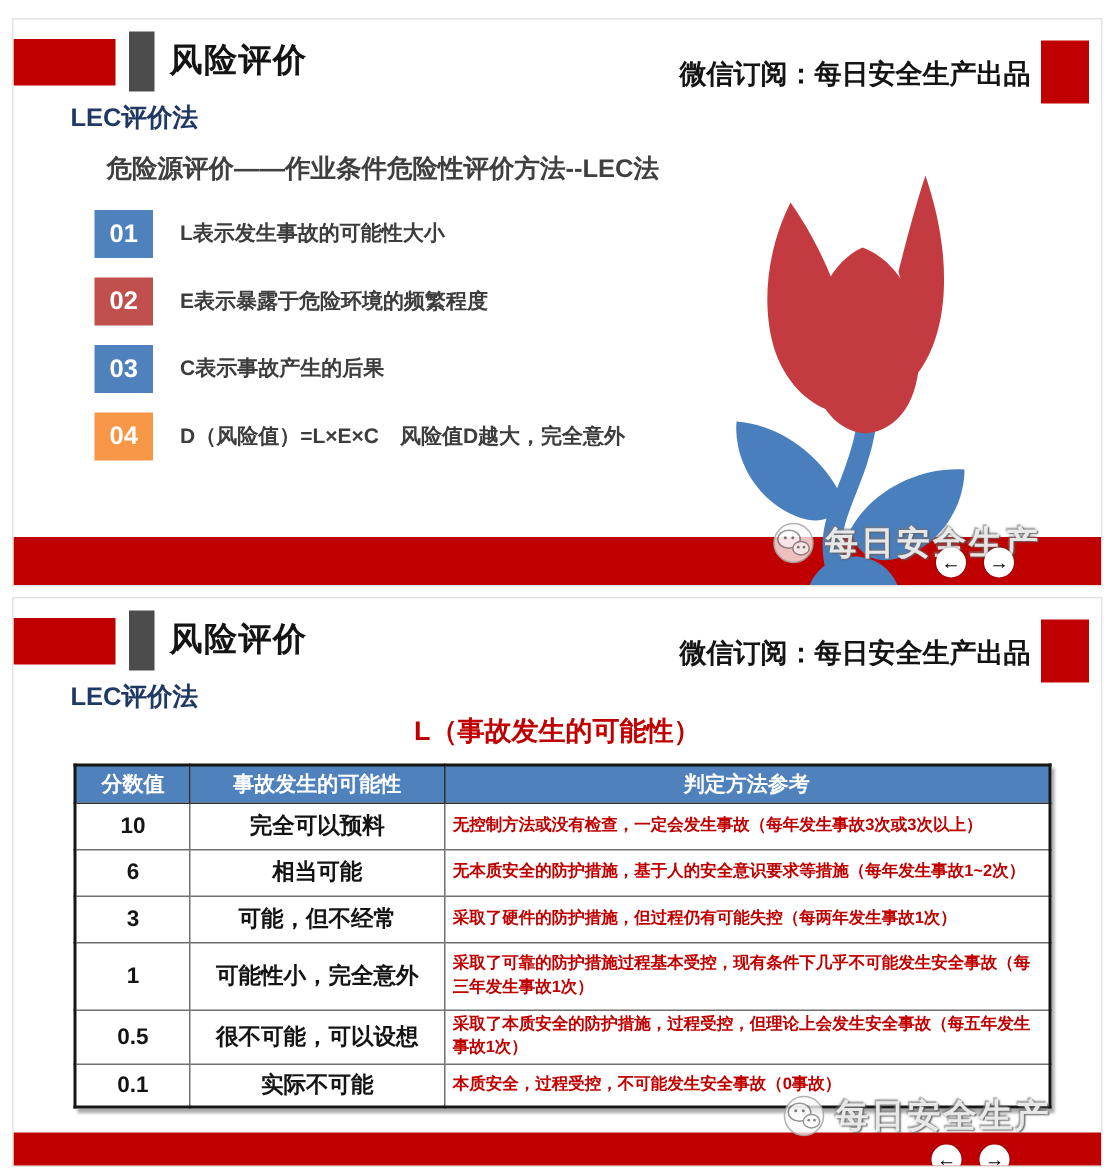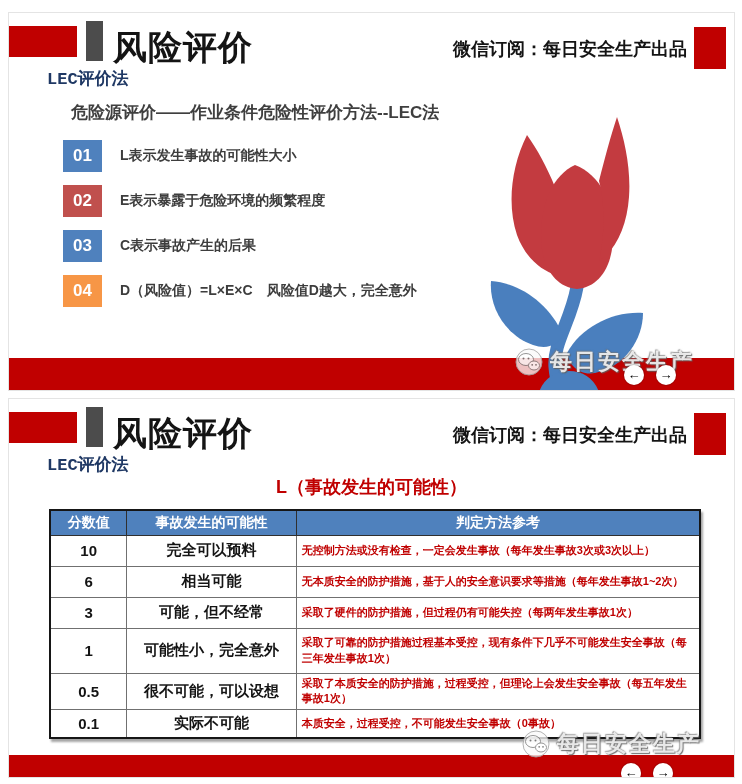--- a/index.html
+++ b/index.html
@@ -6,24 +6,24 @@
   html,body { width:742px; height:784px; background:#ffffff; font-family:"Liberation Sans",sans-serif; }
   body { position:relative; overflow:hidden; }
 
   .slide { position:absolute; left:8px; width:727px; background:#fff; border:1px solid #e4e4e4; overflow:hidden; }
   #slide1 { top:12px; height:379px; }
   #slide2 { top:398px; height:380px; }
 
   
   .hdr-red   { position:absolute; left:0; top:13px; width:68px; height:31px; background:var(--brand-red); }
   .hdr-gray  { position:absolute; left:77px; top:8px; width:17px; height:40px; background:var(--dark-bar); }
-  .hdr-title { position:absolute; left:104px; top:12px; font-size:34px; font-weight:bold; color:#141414; letter-spacing:1px; }
+  .hdr-title { position:absolute; left:104px; top:12px; font-size:22px; font-weight:bold; color:#141414; letter-spacing:1px; }
   .hdr-sub   { position:absolute; left:444px; top:24px; font-size:18px; font-weight:bold; color:#141414; }
   .hdr-red-r { position:absolute; right:8px; top:14px; width:32px; height:42px; background:var(--brand-red); }
-  .section-label { position:absolute; left:38px; top:54px; font-size:17px; font-weight:bold; color:var(--navy);font-family:Liberation Mono, monospace; }
+  .section-label { position:absolute; left:38px; top:54px; font-size:17px; font-weight:bold; color:var(--navy); }
 
   
   .heading { position:absolute; left:62px; top:88px; font-size:17px; font-weight:bold; color:#3f3f3f; }
   .item { position:absolute; left:54px; height:32px; display:flex; align-items:center; }
   .item-num { width:39px; height:32px; color:#fff; font-weight:bold; font-size:17px;
               display:flex; align-items:center; justify-content:center; flex:none; }
   .bg-blue   { background:var(--item-blue); }
   .bg-red    { background:var(--item-red); }
   .bg-orange { background:var(--item-orange); }
   .item-text { margin-left:18px; font-size:14px; font-weight:bold; color:#3d3d3d; white-space:nowrap; }

